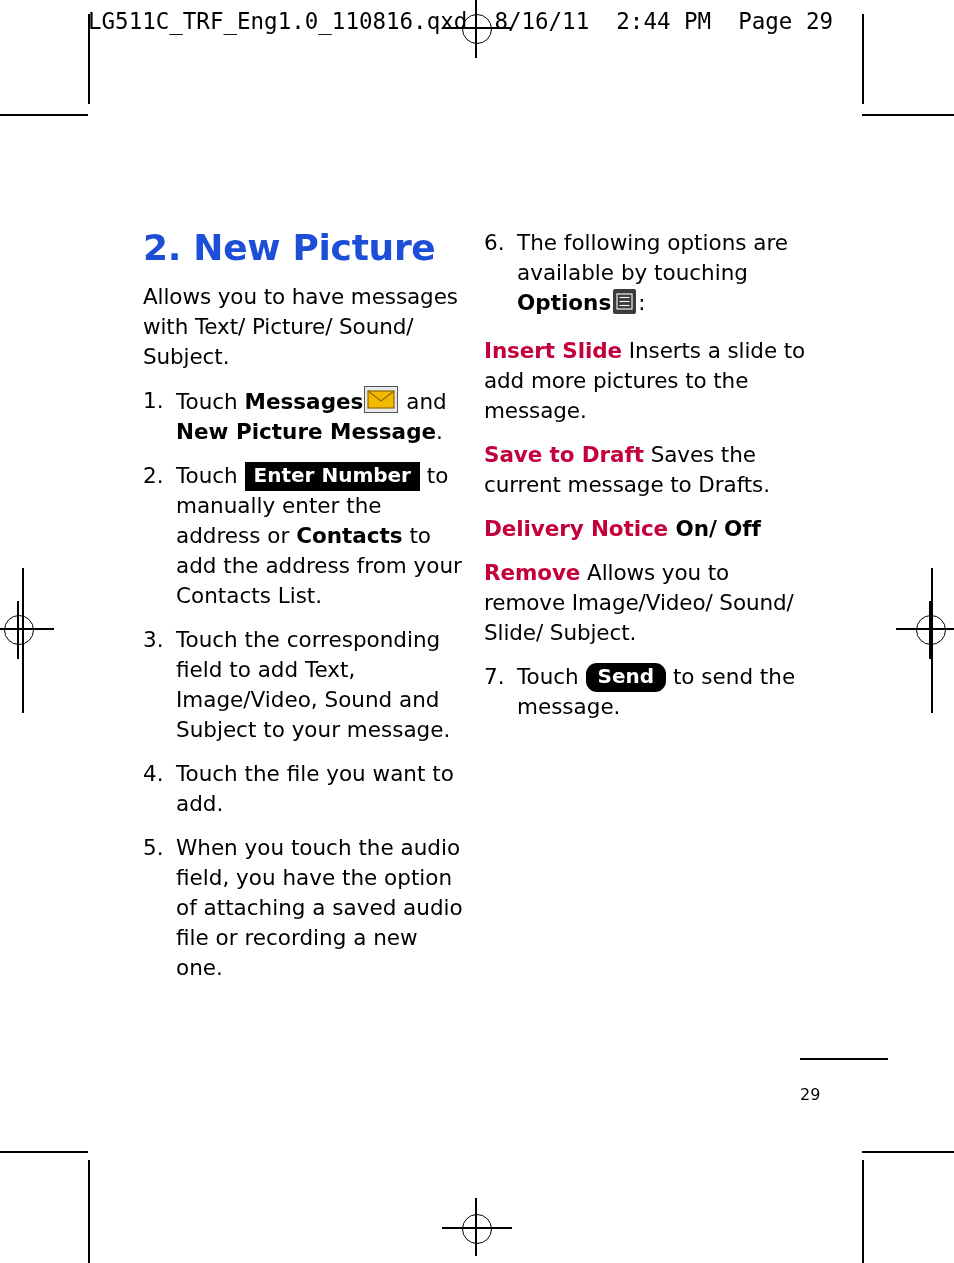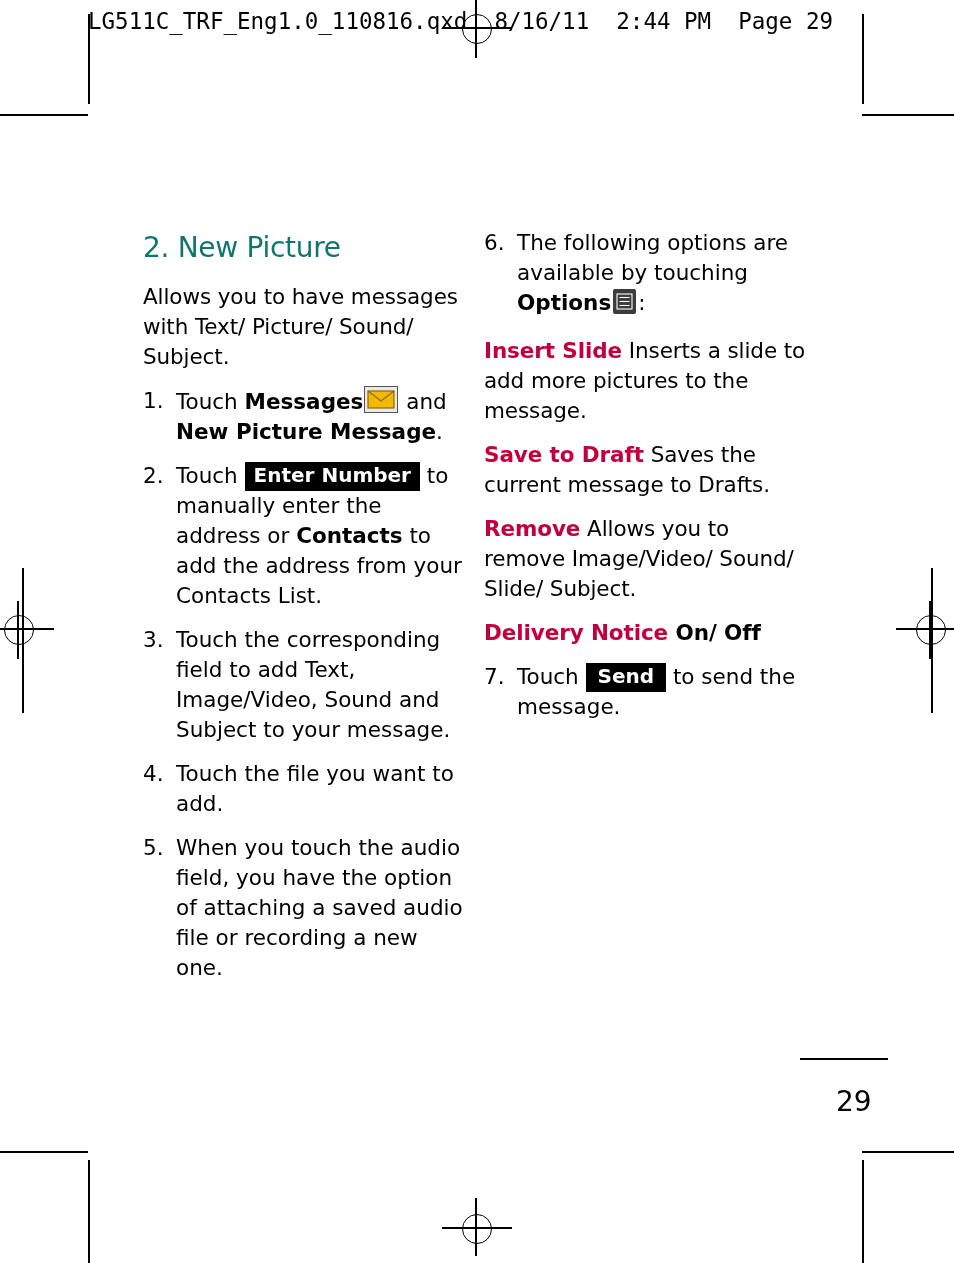--- a/index.html
+++ b/index.html
@@ -55,24 +55,24 @@
   .col {
     position: absolute;
     top: 228px;
     color: #000;
   }
   .col-left { left: 143px; width: 320px; }
   .col-right { left: 484px; width: 330px; }
 
   h1.chapter {
     font-family: "DejaVu Sans", sans-serif;
-    font-size: 28px;
+    font-size: 36px;
     line-height: 40px;
-    font-weight: normal;
-    color: #0f766e;
+    font-weight: bold;
+    color: #1d4ed8;
     margin: 0 0 14px 0;
     letter-spacing: -0.3px;
   }
   h1.chapter .l2 { display: block; padding-left: 26px; }
 
   p {
     margin: 0 0 14px 0;
     font-size: 21.5px;
     line-height: 30px;
     letter-spacing: -0.1px;
@@ -101,21 +101,21 @@
     display: inline-block;
     background: #000;
     color: #fff;
     font-weight: bold;
     font-size: 20px;
     padding: 1px 9px 3px 9px;
     line-height: 25px;
     vertical-align: 1px;
     white-space: nowrap;
   }
-  .chip-send { padding: 1px 12px 3px 12px; }
+  .chip-send { padding: 1px 12px 3px 12px; border-radius: 11px; }
 
   .icon-box {
     display: inline-block;
     width: 32px;
     height: 25px;
     border: 1.5px solid #555;
     background: #e9e9e9;
     vertical-align: -4px;
     position: relative;
     margin: 0 1px;
@@ -140,24 +140,24 @@
   .page-rule {
     position: absolute;
     left: 800px;
     top: 1058px;
     width: 88px;
     height: 1.5px;
     background: #000;
   }
   .page-num {
     position: absolute;
-    left: 836px;
+    left: 800px;
     top: 1085px;
     width: 60px;
-    font-size: 28px;
+    font-size: 16px;
     color: #000;
     text-align: left;
   }
 </style>
 </head>
 <body>
 
 <div class="page">
 
   <div class="print-header">LG511C_TRF_Eng1.0_110816.qxd  8/16/11  2:44 PM  Page 29</div>
@@ -243,23 +243,23 @@
             <line x1="6.5" y1="16.5" x2="16.5" y2="16.5" stroke="#ffffff" stroke-width="1.1"></line>
           </svg></span><span>:</span>
     </div>
 
     <p><span class="term">Insert Slide</span><span> Inserts a slide to add more pictures to the message.</span></p>
 
 
     <p><span class="term">Save to Draft</span><span> Saves the current message to Drafts.</span></p>
 
 
+    <p><span class="term">Delivery Notice</span><span class="b"> On/ Off</span></p>
+
     <p><span class="term">Remove</span><span> Allows you to remove Image/Video/ Sound/ Slide/ Subject.</span></p>
-
-    <p><span class="term">Delivery Notice</span><span class="b"> On/ Off</span></p>
 
     <div class="item">
       <span class="num">7.</span>
       <span>Touch </span><span class="chip chip-send">Send</span><span> to send the message.</span>
     </div>
 
   </div>
 
   <div class="page-rule"></div>
   <div class="page-num">29</div>

